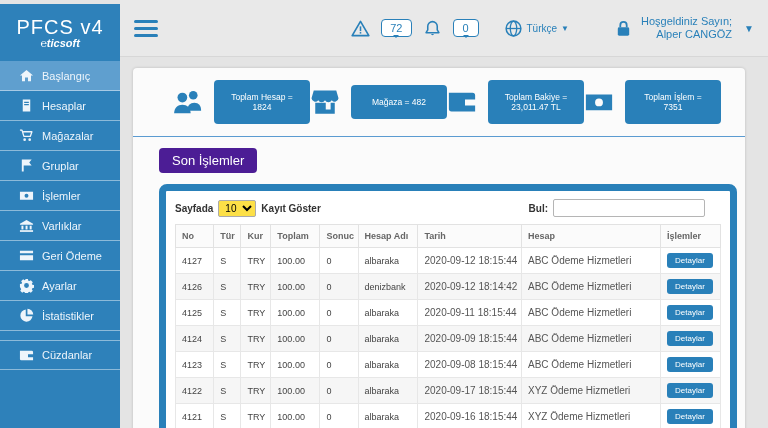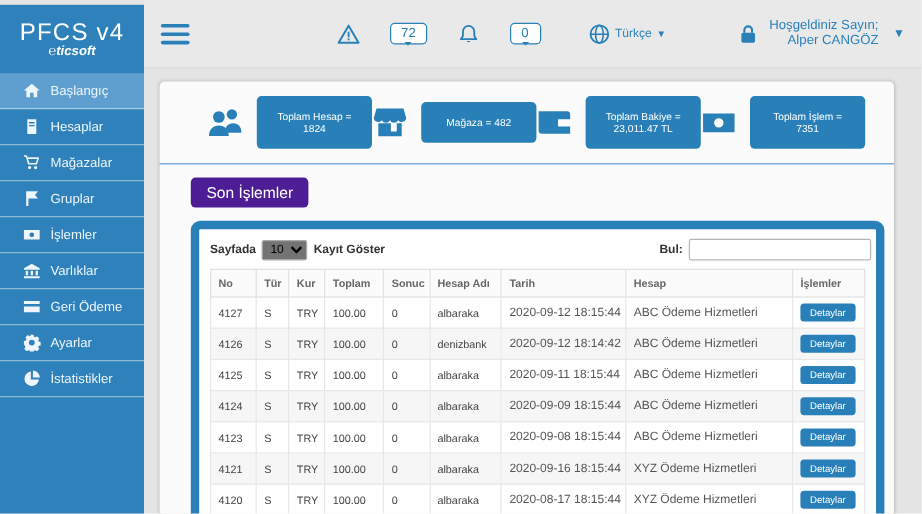--- a/index.html
+++ b/index.html
@@ -17,21 +17,21 @@
   .side-item .ic { width:15px; height:15px; display:inline-flex; }
   .side-item .ic svg { width:15px; height:15px; fill:#fff; }
   .side-gap { margin-top:9px; border-top:1px solid rgba(255,255,255,.45); }
 
   
   .topbar { position:absolute; left:120px; right:0; top:0; height:57px; background:#e9e9e9;
             border-bottom:1px solid #d7d7d7; display:flex; align-items:center; padding:0 14px; z-index:2; }
   .hamburger { width:24px; display:flex; flex-direction:column; gap:4px; cursor:pointer; }
   .hamburger span { height:3px; background:#2980b9; border-radius:2px; }
   .tb-spacer { flex:1; }
-  .tb-right { display:flex; align-items:center; gap:25px; }
+  .tb-right { display:flex; align-items:center; gap:11px; }
   .tb-icon svg { width:19px; height:19px; display:block; }
   .badge { position:relative; border:1px solid #2980b9; border-radius:4px; background:#fff;
            color:#2980b9; font-size:11px; padding:0 8px; line-height:16px; min-width:26px; text-align:center; }
   .badge::after { content:""; position:absolute; left:50%; bottom:-5px; transform:translateX(-50%);
                   border:3px solid transparent; border-top-color:#2980b9; }
   .lang { display:flex; align-items:center; gap:4px; margin-left:14px; color:#2980b9; cursor:pointer; }
   .lang-label { font-size:10px; }
   .caret { font-size:8px; color:#2980b9; }
   .user { display:flex; align-items:center; gap:8px; margin-left:34px; cursor:pointer; }
   .user-text { text-align:right; color:#2980b9; font-size:11px; line-height:13px; }
@@ -46,24 +46,24 @@
   .stat { display:flex; align-items:center; gap:11px; }
   .stat .ic svg { width:30px; height:30px; fill:#2980b9; display:block; }
   .stat-btn { background:#2980b9; color:#fff; border:none; font-size:8.5px; font-family:inherit;
               padding:12px 13px; border-radius:4px; min-width:96px; cursor:pointer; }
   .stats-divider { border:none; border-top:1px solid #5b9bd1; }
 
   .section-btn { display:inline-block; margin:11px 0 0 26px; background:#4c1d95; color:#fff;
                  font-size:13px; padding:5px 13px; border-radius:4px; cursor:default; }
 
   .panel { margin:11px 8px 0 26px; border:7px solid #2980b9; border-radius:8px; background:#fff; height:340px; }
-  .panel-controls { display:flex; align-items:center; justify-content:space-between; padding:8px 4px 5px 9px; }
+  .panel-controls { display:flex; align-items:center; justify-content:space-between; padding:8px 25px 5px 9px; }
   .pc-left, .pc-right { display:flex; align-items:center; gap:5px; font-size:10px; font-weight:bold; color:#333; }
   .pc-left select { font-size:10px; font-family:inherit; border:1px solid #aaa; border-radius:2px;
-                    background:#737373; padding:0 2px; height:17px; }
+                    background:#fde047; padding:0 2px; height:17px; }
   .pc-right input { width:152px; height:18px; border:1px solid #b5b5b5; border-radius:2px; font-size:10px; padding:0 4px; }
 
   table { width:calc(100% - 18px); margin:2px 9px 0 9px; border-collapse:collapse; table-layout:fixed; }
   th { text-align:left; font-size:9px; color:#666; font-weight:bold; padding:6px 6px;
        border:1px solid #e2e2e2; background:#fbfbfb; }
   td { font-size:9px; color:#444; padding:5px 6px; border:1px solid #e7e7e7; background:#fff;
        overflow:hidden; white-space:nowrap; }
   tbody tr:nth-child(even) td { background:#f6f6f6; }
   td:nth-child(7), td:nth-child(8) { font-size:10px; color:#555; }
   .detail-btn { background:#2980b9; color:#fff; border:none; border-radius:3px; font-size:8px;
@@ -149,20 +149,28 @@
         <span>Ayarlar</span>
       </div>
       <div class="side-item">
         <span class="ic">
           <svg viewBox="0 0 16 16" style="width:15px;height:15px;fill:currentColor">
             <path d="M7.2 1.6 a6.5 6.5 0 1 0 7.2 7.2 H7.2 Z"></path>
             <path d="M9 0.8 V7 h6.2 A6.5 6.5 0 0 0 9 0.8 Z"></path>
           </svg>
         </span>
         <span>İstatistikler</span>
+      </div>
+      <div class="side-item side-gap">
+        <span class="ic">
+          <svg viewBox="0 0 16 16" style="width:15px;height:15px;fill:currentColor">
+            <path fill-rule="evenodd" d="M1 3 h12.6 a1.4 1.4 0 0 1 1.4 1.4 V13 H2.4 A1.4 1.4 0 0 1 1 11.6 Z M9.6 6.6 h5.4 v3.2 H9.6 Z"></path>
+          </svg>
+        </span>
+        <span>Cüzdanlar</span>
       </div>
     </div>
 </div>
 
 <div class="topbar">
   <div class="hamburger">
       <span></span>
       <span></span>
       <span></span>
     </div>
@@ -340,20 +348,31 @@
               <td>S</td>
               <td>TRY</td>
               <td>100.00</td>
               <td>0</td>
               <td>albaraka</td>
               <td>2020-09-08 18:15:44</td>
               <td>ABC Ödeme Hizmetleri</td>
               <td><button class="detail-btn">Detaylar</button></td>
             </tr>
             <tr>
+              <td>4122</td>
+              <td>S</td>
+              <td>TRY</td>
+              <td>100.00</td>
+              <td>0</td>
+              <td>albaraka</td>
+              <td>2020-09-17 18:15:44</td>
+              <td>XYZ Ödeme Hizmetleri</td>
+              <td><button class="detail-btn">Detaylar</button></td>
+            </tr>
+            <tr>
               <td>4121</td>
               <td>S</td>
               <td>TRY</td>
               <td>100.00</td>
               <td>0</td>
               <td>albaraka</td>
               <td>2020-09-16 18:15:44</td>
               <td>XYZ Ödeme Hizmetleri</td>
               <td><button class="detail-btn">Detaylar</button></td>
             </tr>

